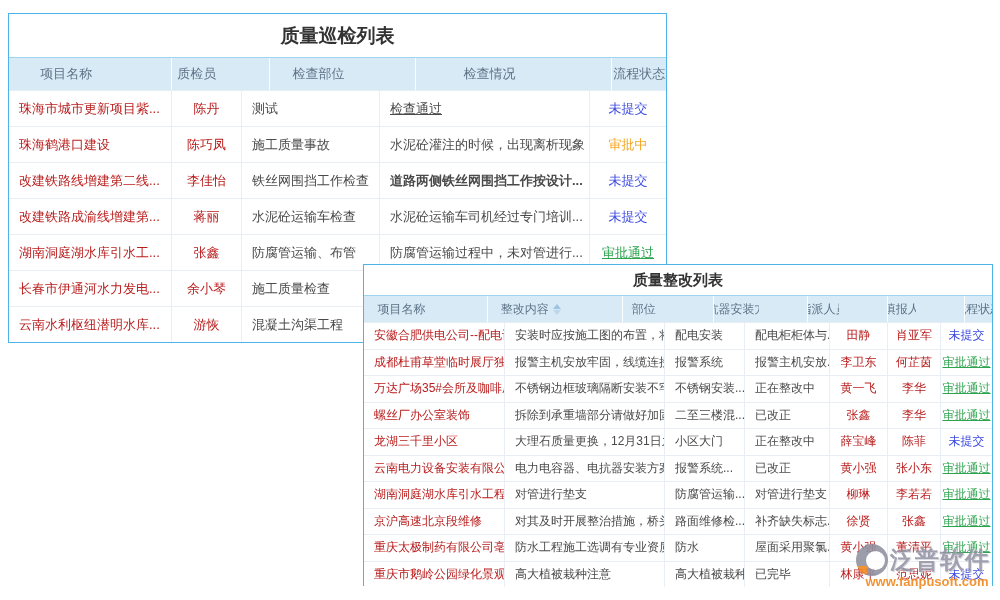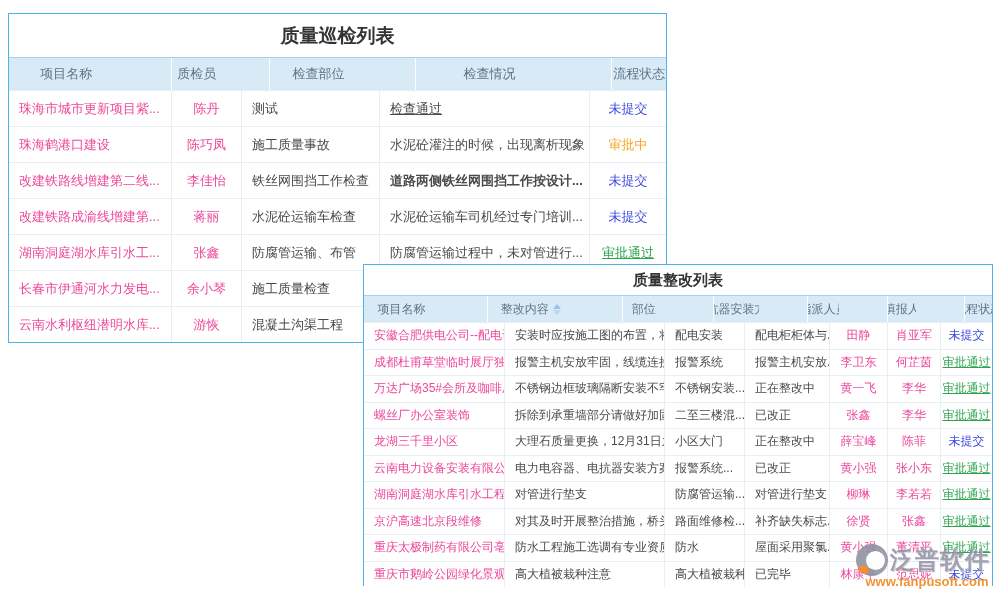--- a/index.html
+++ b/index.html
@@ -35,21 +35,21 @@
   .tr{display:flex;border-top:1px solid #e8eef4;box-sizing:border-box;background:#fff;}
   .card1 .tr{height:36px;font-size:13px;}
   .card2 .tr{height:26.5px;font-size:12px;}
   .td{
     display:flex;align-items:center;box-sizing:border-box;
     overflow:hidden;white-space:nowrap;padding:0 10px;
     border-left:1px solid #e8eef4;
   }
   .td:first-child{border-left:none;}
   .td.center{justify-content:center;padding:0 4px;}
-  .td.link{color:#ec4899;}
+  .td.link{color:#b91c1c;}
   .td.u{text-decoration:underline;}
   .sort{display:inline-flex;flex-direction:column;gap:1px;line-height:0;}
   .sort i{display:block;width:0;height:0;border-left:4px solid transparent;border-right:4px solid transparent;}
   .sort .up{border-bottom:5px solid #9cc3e2;}
   .sort .down{border-top:5px solid #bcd7ea;}
   
   .watermark{position:absolute;left:856px;top:544px;z-index:3;opacity:.88;width:142px;}
   .wm-row{display:flex;align-items:center;gap:2px;}
   .wm-logo{
     position:relative;width:32px;height:32px;border-radius:50%;

